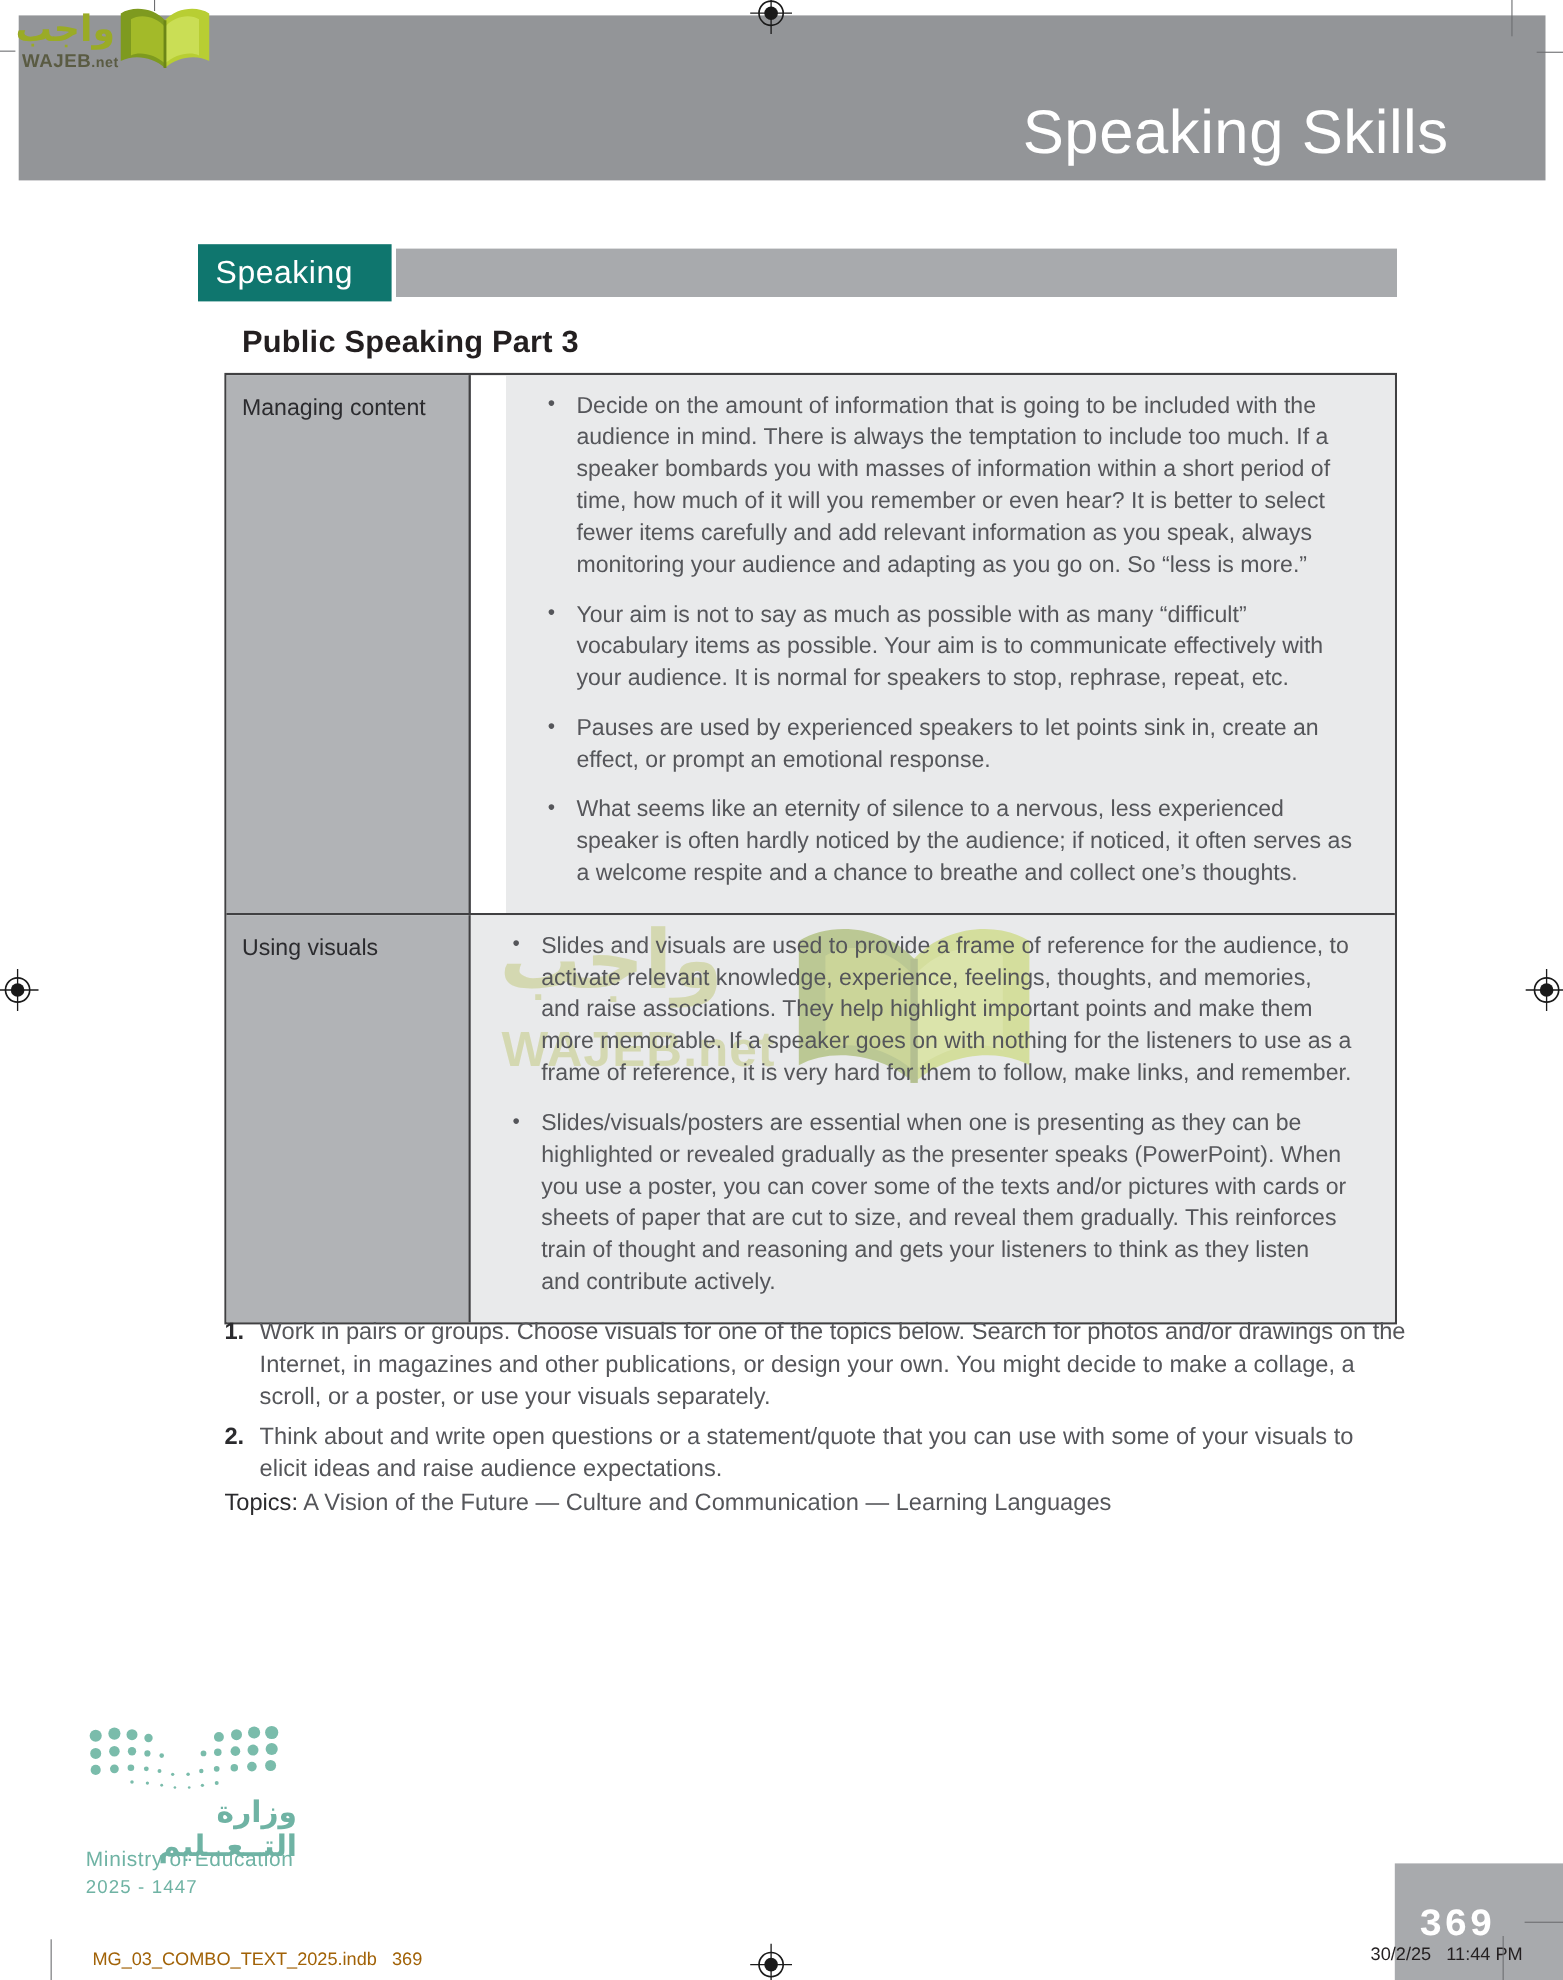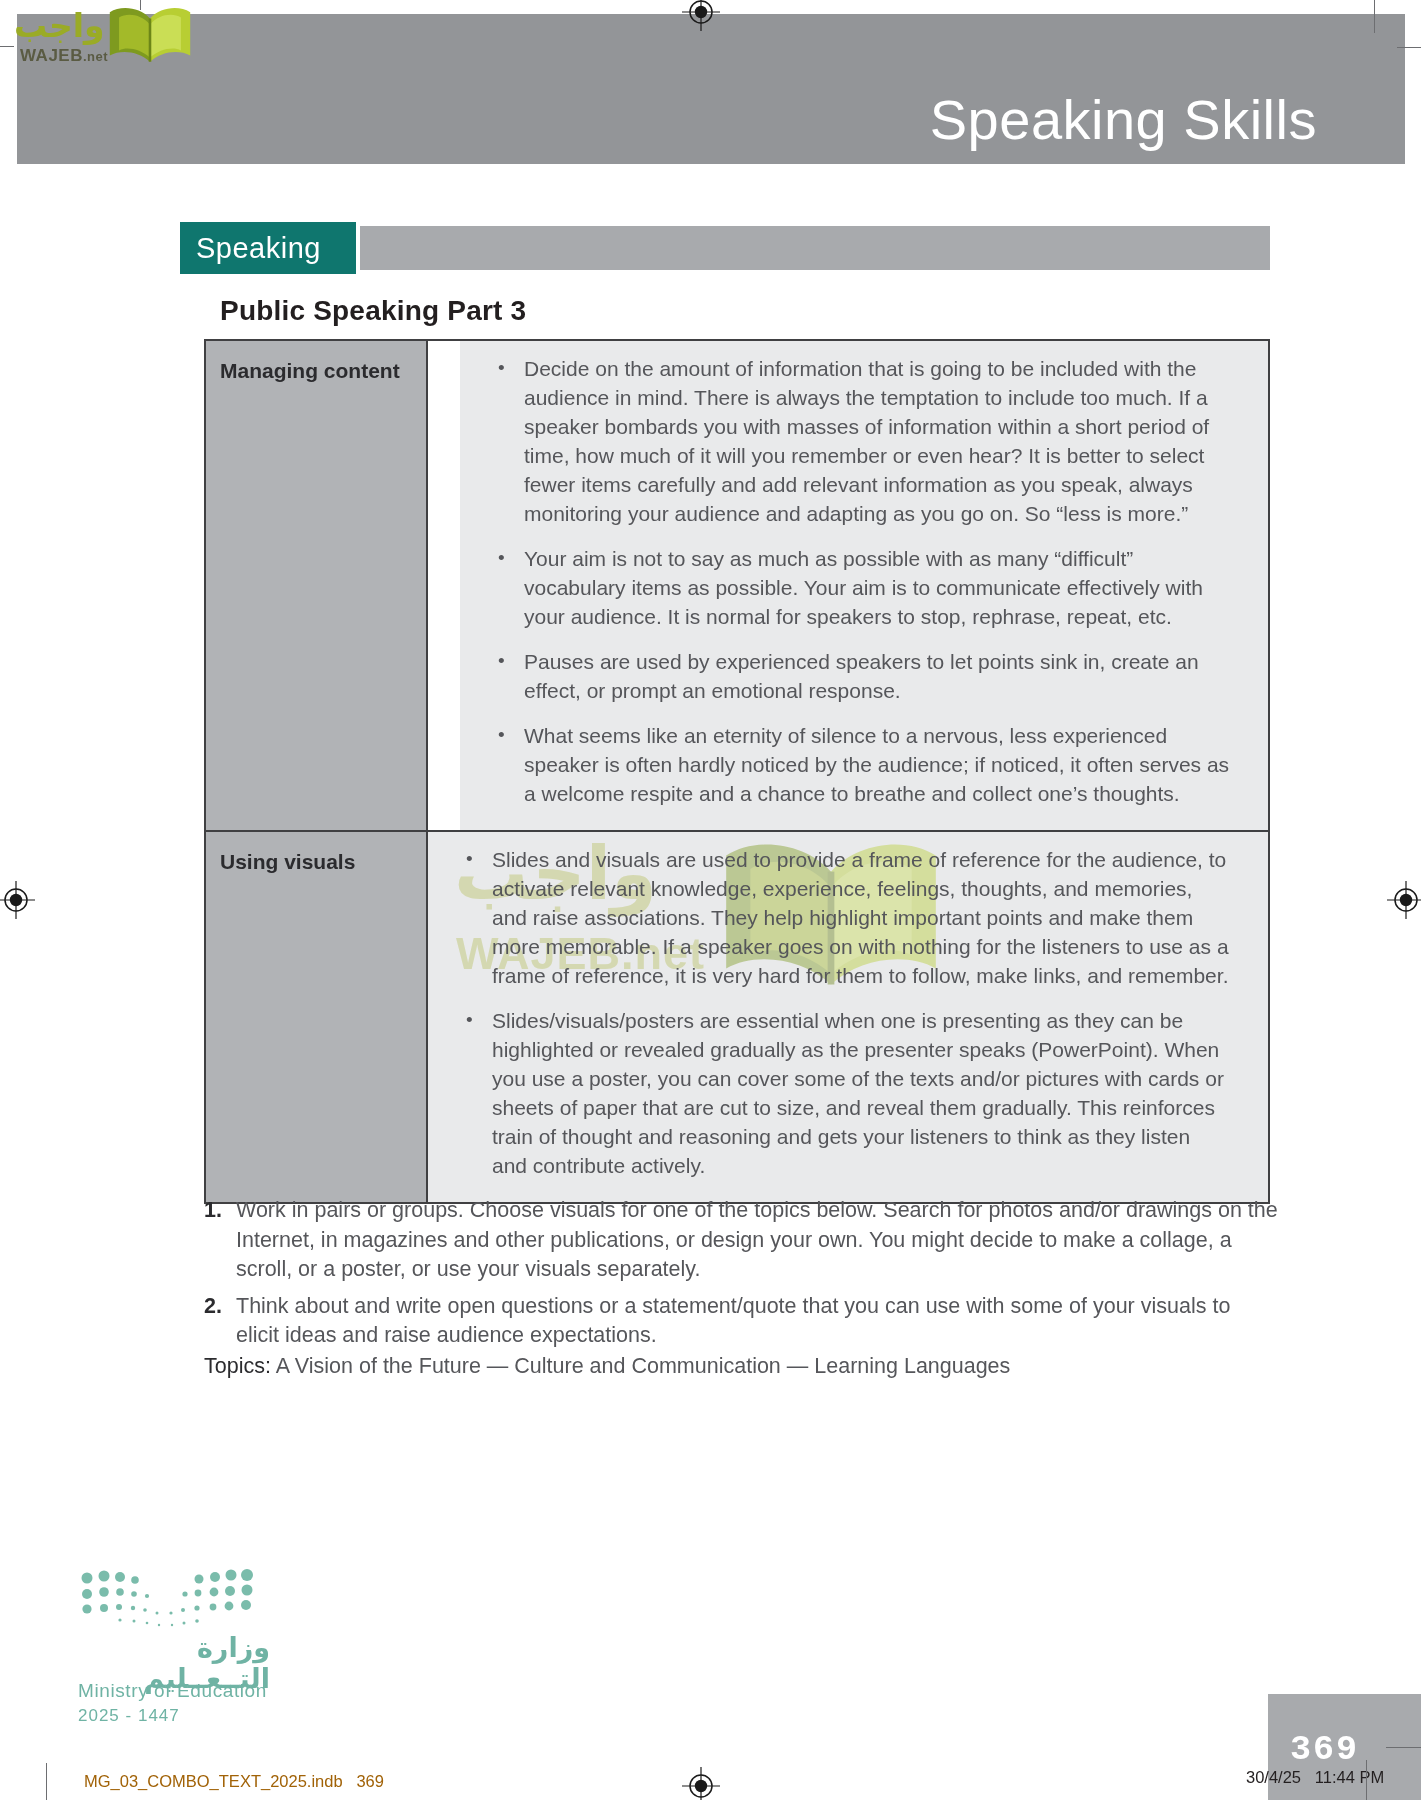--- a/index.html
+++ b/index.html
@@ -22,21 +22,21 @@
   .lesson-badge{position:absolute;left:180px;top:222px;width:176px;height:52px;background:#0f766e;color:#ffffff;
     font-size:29px;line-height:52px;padding-left:16px;letter-spacing:0.5px;box-sizing:border-box;}
   .badge-bar{position:absolute;left:360px;top:226px;width:910px;height:44px;background:#a8aaad;}
   
   .section-title{position:absolute;left:220px;top:295px;font-size:28px;font-weight:bold;color:#231f20;letter-spacing:0.2px;}
   
   .skills-table{position:absolute;left:204px;top:339px;width:1066px;border:2px solid #404042;box-sizing:border-box;}
   .t-row{display:flex;}
   .t-row + .t-row{border-top:2px solid #404042;}
   .t-label{width:222px;min-width:222px;background:#b1b3b6;border-right:2px solid #404042;
-    padding:18px 10px 0 14px;font-weight:bold;font-size:21px;color:#2b2b2e;box-sizing:border-box;}
+    padding:18px 10px 0 14px;font-weight:normal;font-size:21px;color:#2b2b2e;box-sizing:border-box;}
   .t-body{flex:1;background:#e9eaeb;position:relative;padding:13px 0 6px 0;}
   .t-row.row1 .t-body{min-height:465px;margin-left:32px;}
   .t-row.row2 .t-body{min-height:343px;}
   ul.bullets{margin:0;padding:0 38px 0 64px;list-style:none;position:relative;z-index:1;}
   ul.bullets li{font-size:21px;line-height:29px;color:#55565a;margin-bottom:16px;position:relative;}
   ul.bullets li::before{content:"•";position:absolute;left:-26px;top:-1px;color:#55565a;font-size:19px;}
   
   .watermark{position:absolute;left:26px;top:4px;width:540px;height:168px;opacity:0.42;z-index:0;pointer-events:none;}
   .wm-ar{position:absolute;left:0;top:-6px;font-family:"DejaVu Sans",sans-serif;font-size:74px;font-weight:bold;color:#b9c163;}
   .wm-latin{position:absolute;left:2px;top:92px;font-size:45px;font-weight:800;color:#b9c163;letter-spacing:1px;}
@@ -190,21 +190,21 @@
   <div class="min-ar">وزارة التــعــليم</div>
   <div class="min-en">Ministry of Education</div>
   <div class="min-years">2025 - 1447</div>
 </div>
 
 <div class="page-badge">
   <div class="page-num">369</div>
 </div>
 
 <div class="footer-left">MG_03_COMBO_TEXT_2025.indb   369</div>
-<div class="footer-right">30/4/25   11:44 PM</div>
+<div class="footer-right">30/2/25   11:44 PM</div>
 
 <div class="cm" style="left:140px;top:0;width:1px;height:10px;"></div>
 <div class="cm" style="left:0;top:46px;width:14px;height:1px;"></div>
 <div class="cm" style="left:1374px;top:0;width:1px;height:33px;"></div>
 <div class="cm" style="left:1397px;top:47px;width:24px;height:1px;"></div>
 <div class="cm" style="left:1386px;top:1747px;width:35px;height:1px;"></div>
 <div class="cm" style="left:1366px;top:1760px;width:1px;height:40px;"></div>
 <div class="cm" style="left:46px;top:1763px;width:1px;height:37px;"></div>
 
 <svg class="reg" style="left:679px;top:-10px;">

